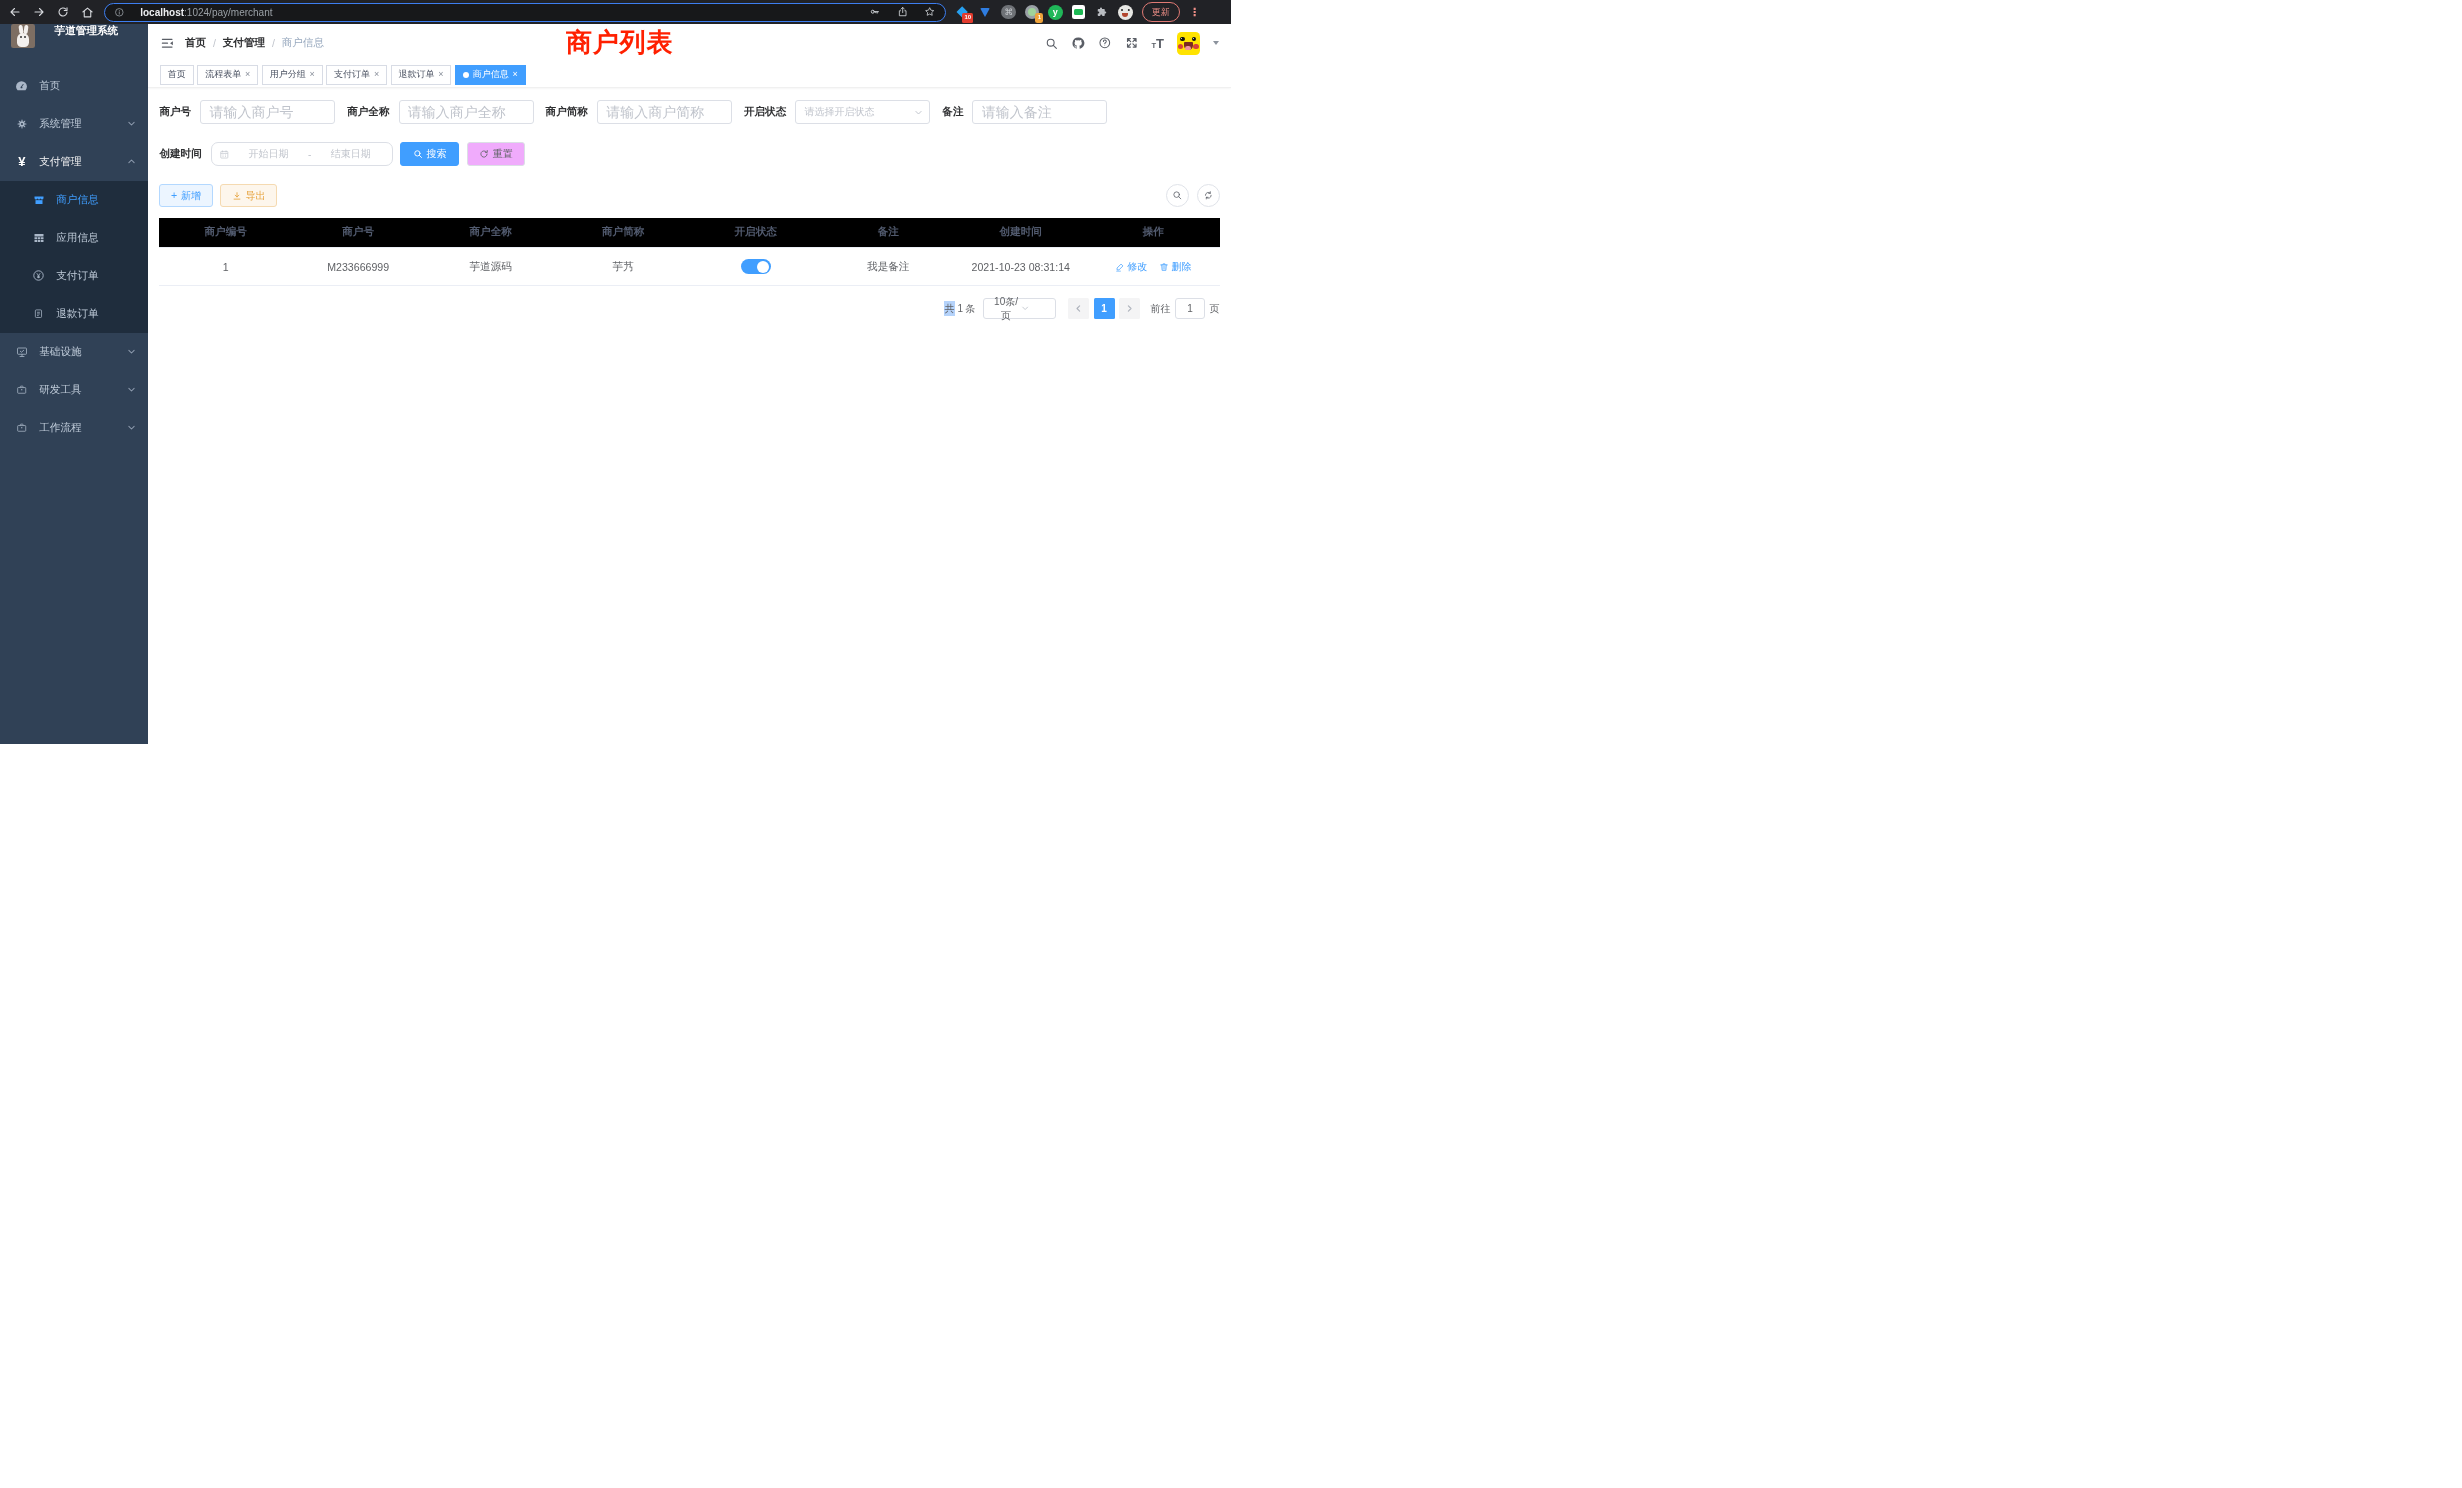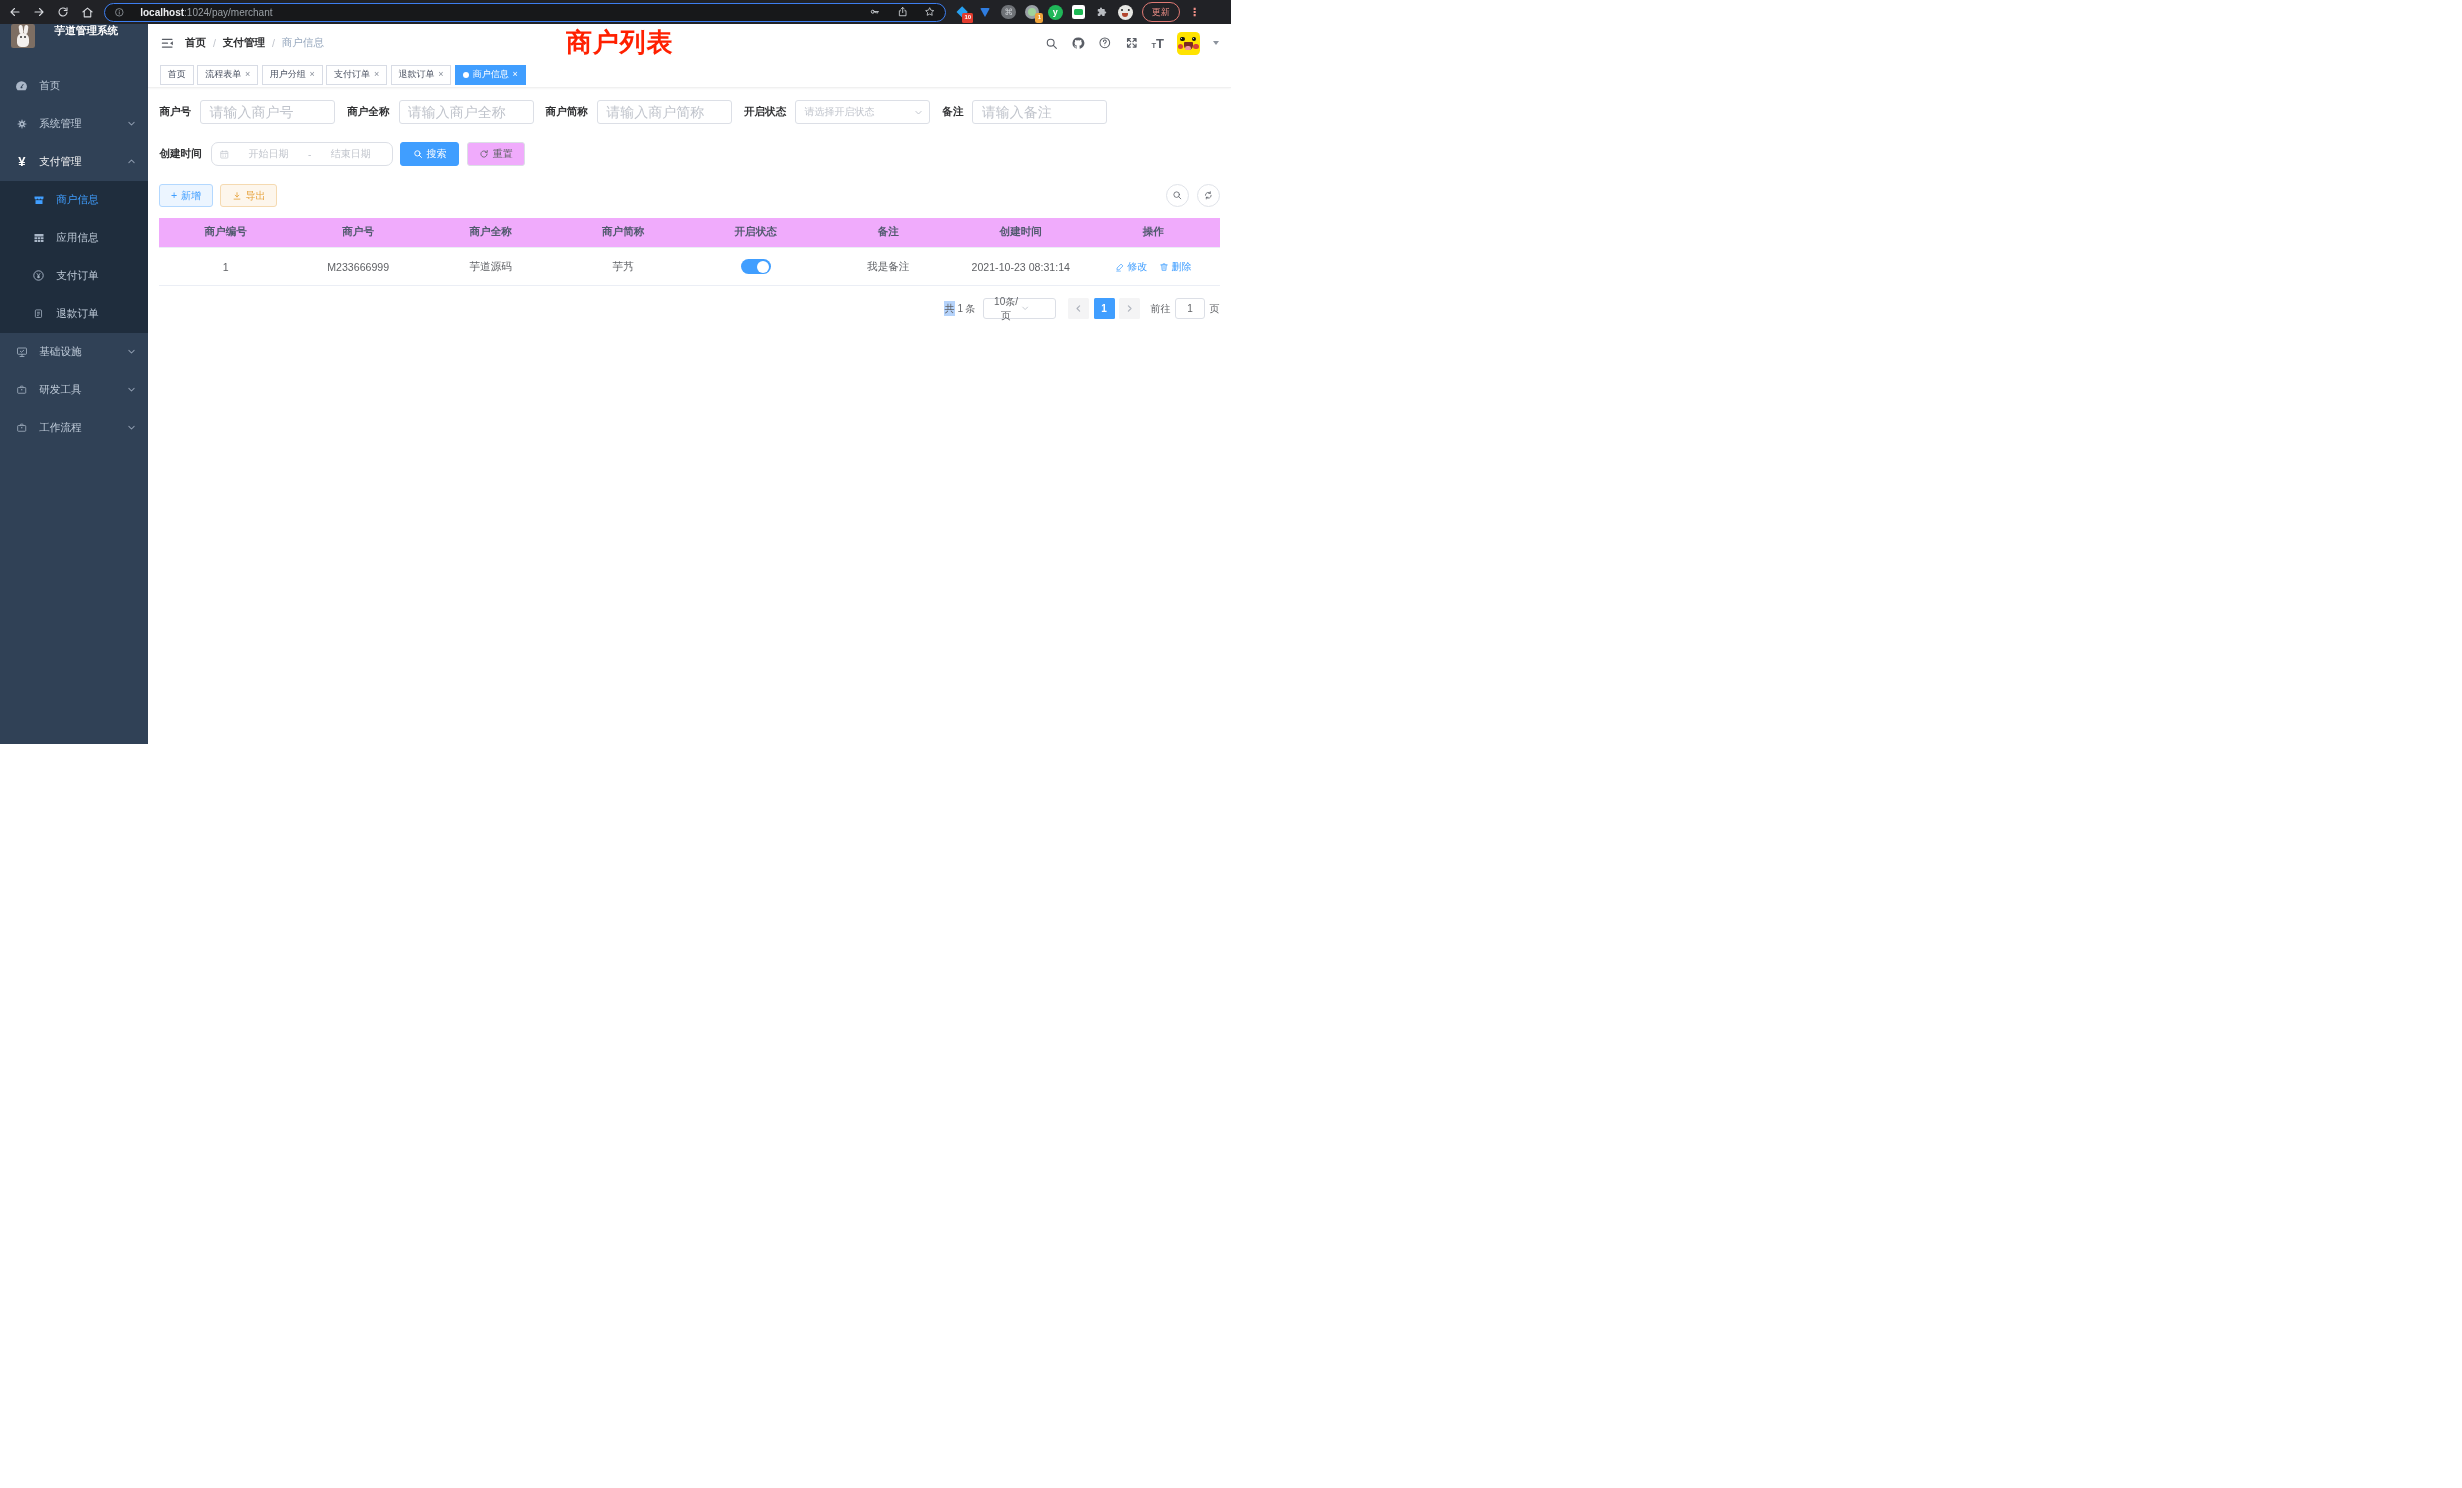--- a/index.html
+++ b/index.html
@@ -108,21 +108,21 @@
   .toolbar { display:flex; align-items:center; margin-bottom:10.6px; }
   .btn.mini { height:23px; font-size:10px; padding:0 10.6px; }
   .btn.plain-primary { background:#ecf5ff; border-color:#b3d8ff; color:#409eff; }
   .btn.plain-warning { background:#fdf6ec; border-color:#f5dab1; color:#e6a23c; margin-left:7.6px; }
   .plus-glyph { font-size:10.6px; line-height:1; }
   .toolbar-right { margin-left:auto; display:flex; gap:7.6px; }
   .circbtn { width:23px; height:23px; border-radius:50%; border:0.8px solid #e0e3e9; background:#fff; color:#5a5e66; display:flex; align-items:center; justify-content:center; cursor:pointer; }
 
   
   table.grid { width:100%; border-collapse:collapse; table-layout:fixed; }
-  .grid th { background:#f0abfc; color:#515a6e; font-weight:700; font-size:10.6px; height:30px; text-align:center; border-bottom:0.8px solid #ebeef5; }
+  .grid th { background:#000000; color:#515a6e; font-weight:700; font-size:10.6px; height:30px; text-align:center; border-bottom:0.8px solid #ebeef5; }
   .grid td { height:38px; text-align:center; color:#606266; font-size:10.6px; border-bottom:0.8px solid #ebeef5; }
   .toggle { width:30px; height:15px; border-radius:7.6px; background:#409eff; position:relative; display:inline-block; vertical-align:middle; cursor:pointer; }
   .toggle .knob { position:absolute; right:1.5px; top:1.5px; width:12px; height:12px; border-radius:50%; background:#fff; }
   .rowlink { color:#409eff; font-size:10px; display:inline-flex; align-items:center; gap:2.3px; cursor:pointer; }
   .rowlink + .rowlink { margin-left:9px; }
 
   
   .pager { display:flex; align-items:center; justify-content:flex-end; margin-top:12px; color:#606266; font-size:10px; }
   .total { display:flex; align-items:center; margin-right:7.6px; }
   .total .hl { background:#b5d3fb; padding:0.8px 0.8px; }

